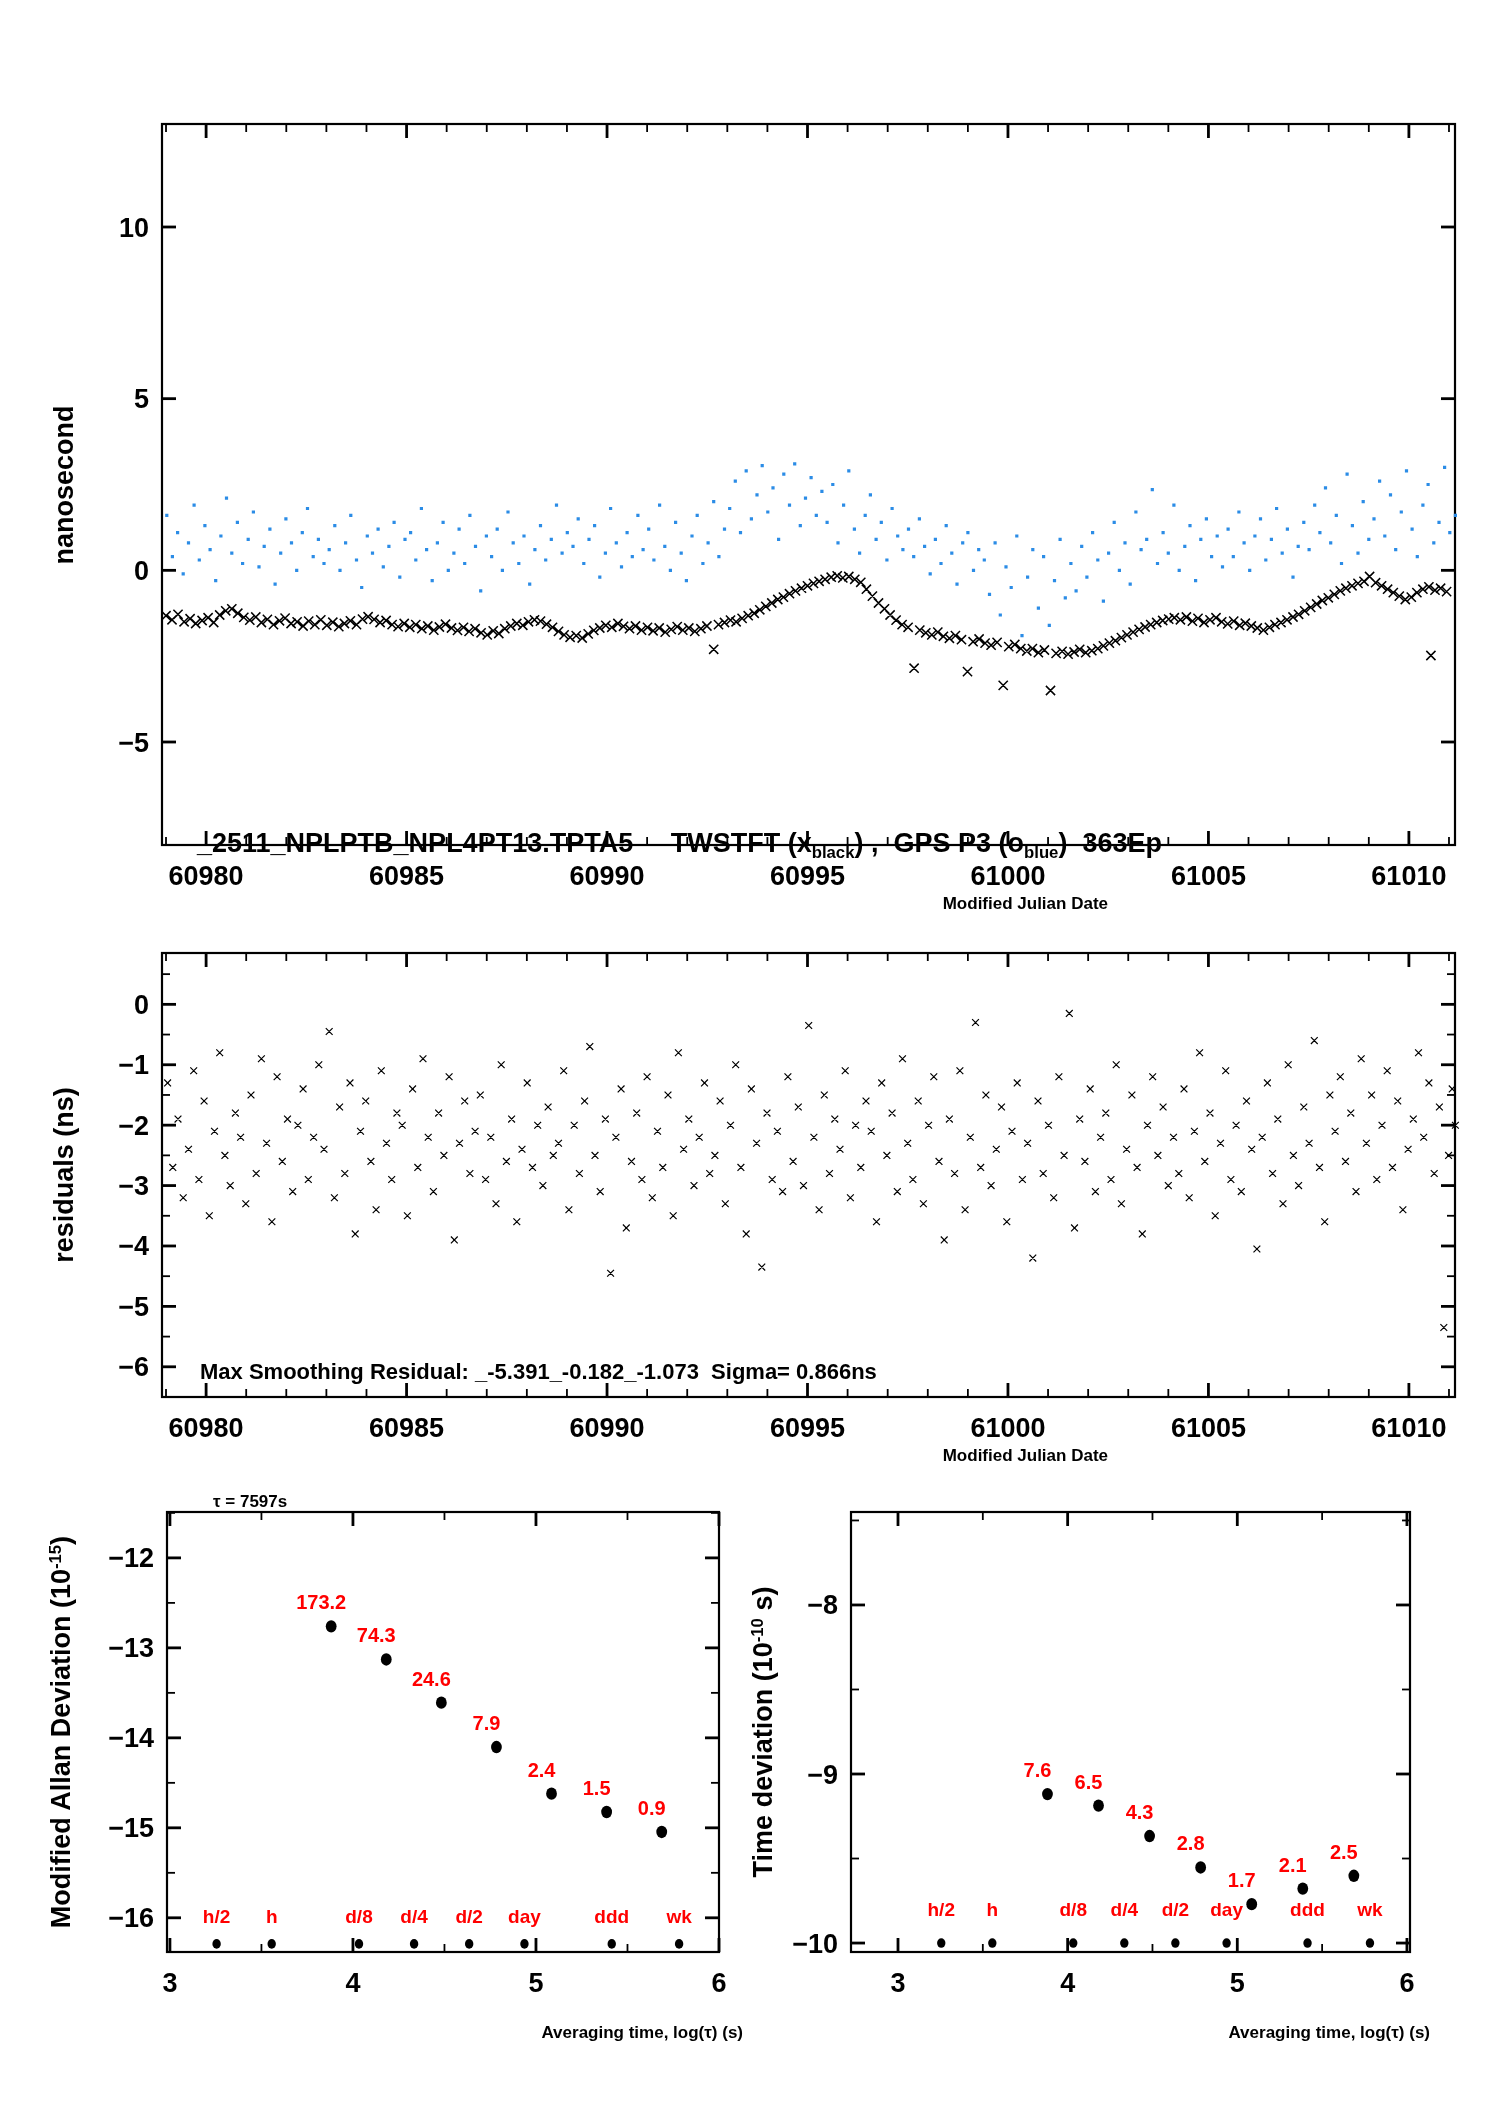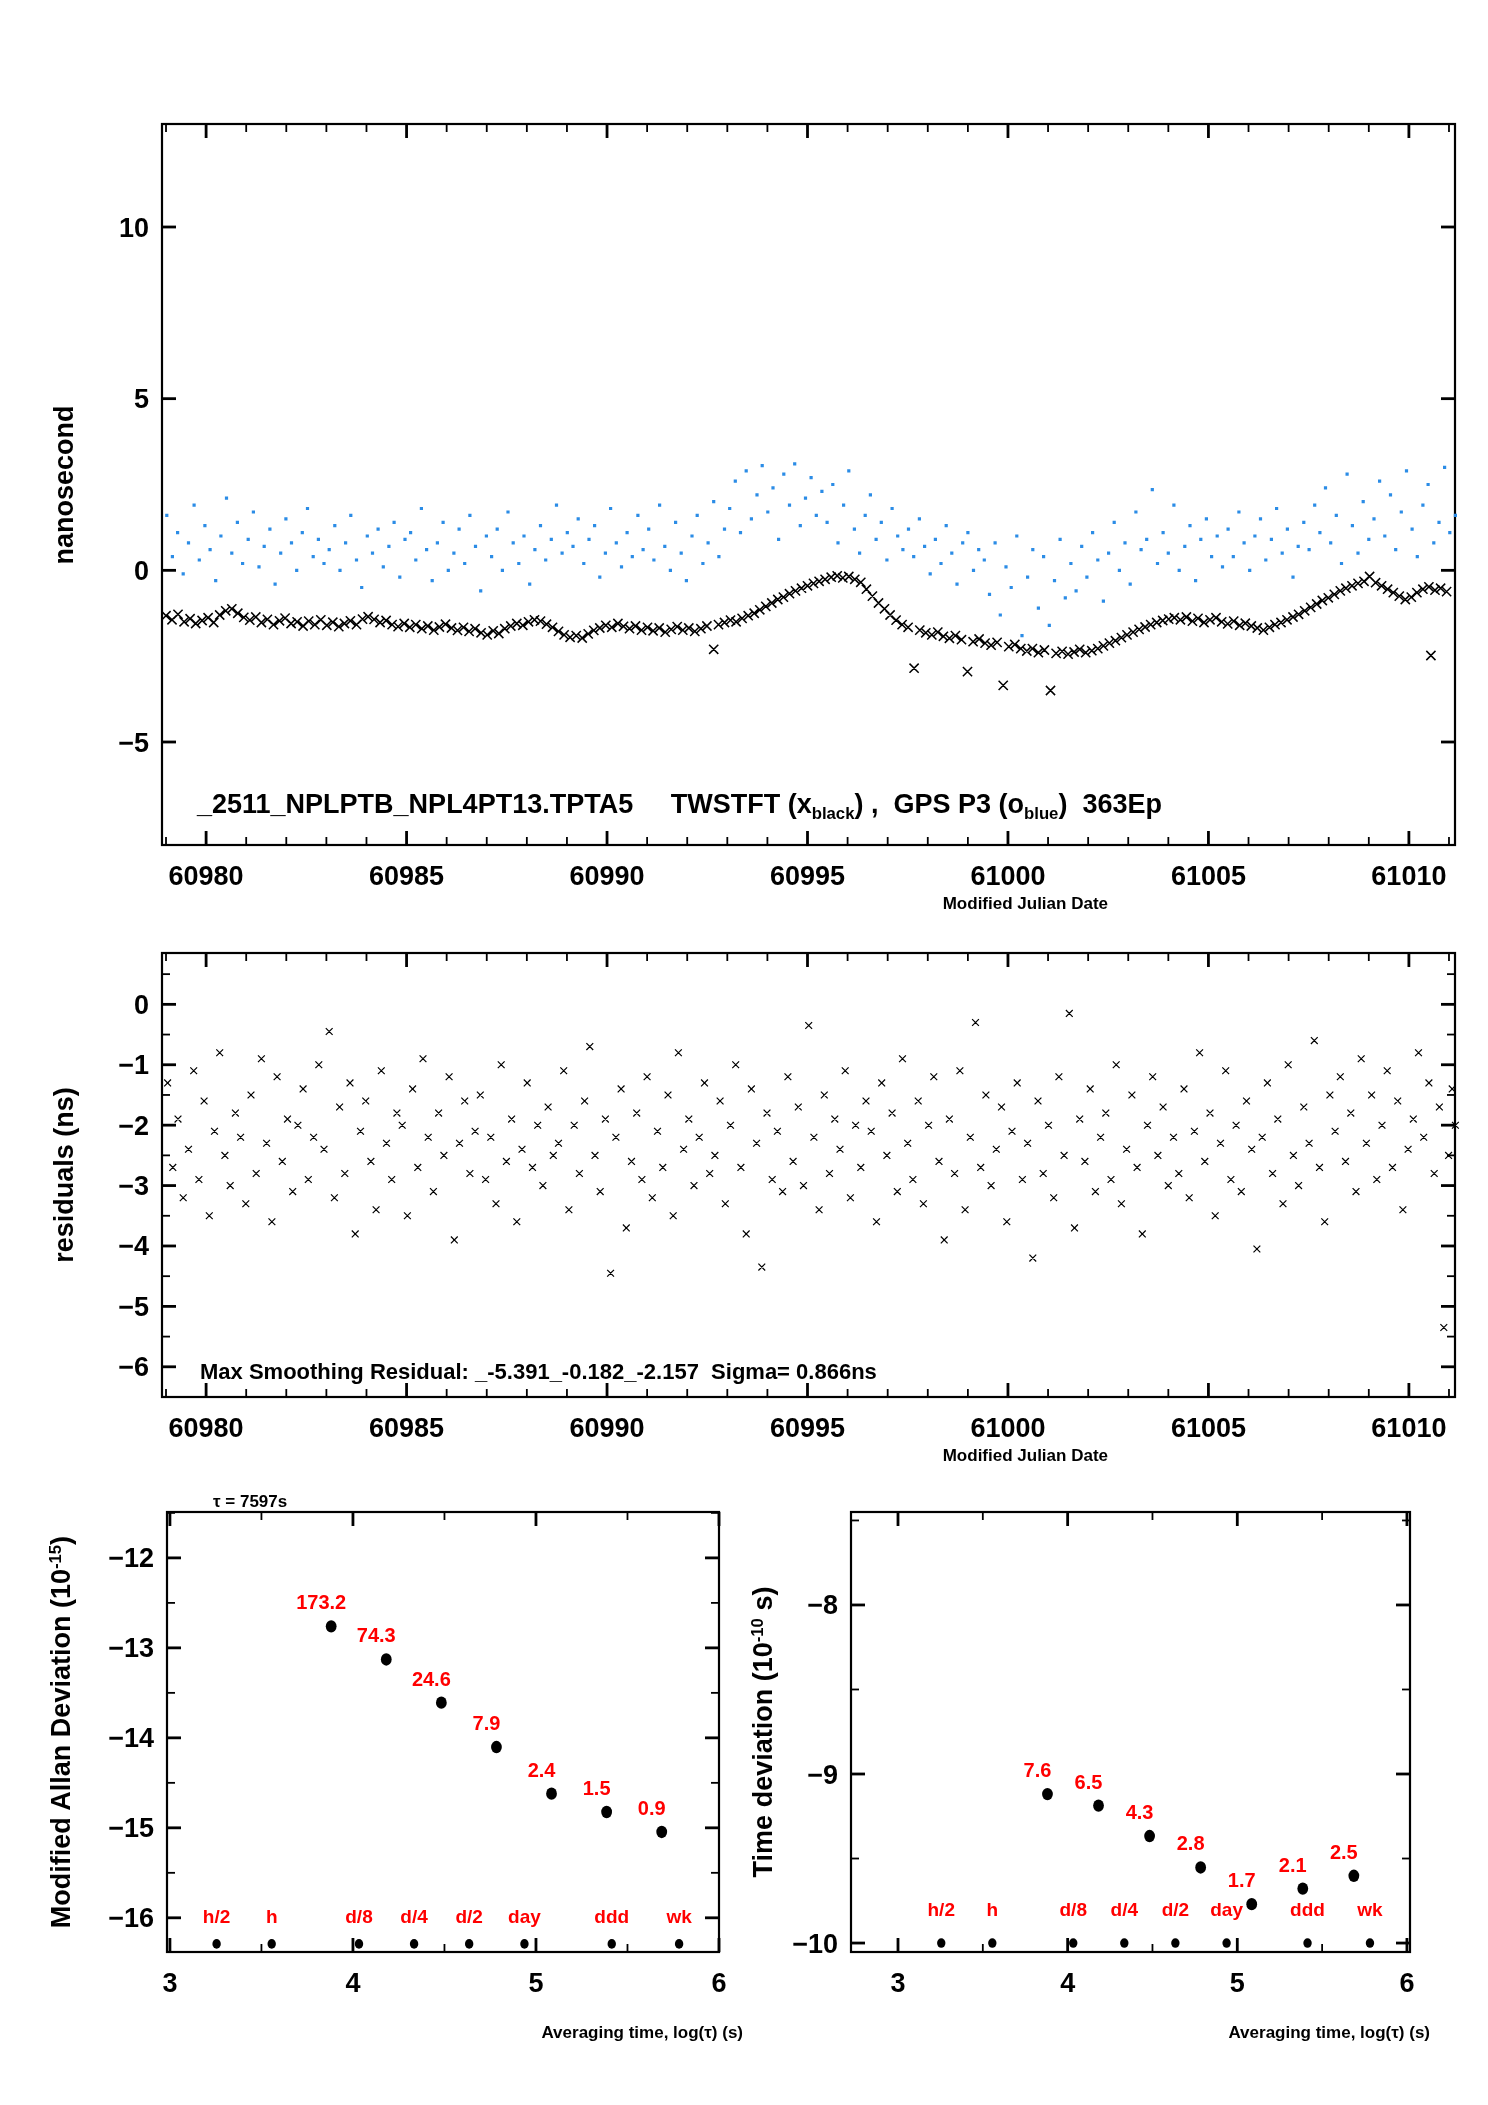--- a/index.html
+++ b/index.html
@@ -5,21 +5,21 @@
   html,body{margin:0;padding:0;background:#ffffff;}
   body{width:1488px;height:2105px;position:relative;font-family:"Liberation Sans",sans-serif;}
   svg{position:absolute;left:0;top:0;}
   .overlay{position:absolute;color:#000;font-weight:bold;white-space:pre;}
   .xtitle{width:600px;text-align:right;font-size:17px;}
   .ytitle{width:700px;height:34px;line-height:34px;text-align:center;font-size:27px;
           transform:rotate(-90deg);}
   sup,sub{font-size:62%;line-height:0;}
   sup{vertical-align:baseline;position:relative;top:-0.55em;}
   sub{vertical-align:baseline;position:relative;top:0.35em;}
-  #plot-title{left:197px;top:789px;font-size:27px;}
+  #plot-title{left:197px;top:828px;font-size:27px;}
   #max-smooth{left:200px;top:1359px;font-size:22px;}
   #tau-note{left:213px;top:1492px;font-size:17px;}
   #xlabel-top{left:508px;top:894px;}
   #xlabel-mid{left:508px;top:1446px;}
   #xlabel-bl{left:143px;top:2023px;}
   #xlabel-br{left:830px;top:2023px;}
   #ylabel-top{left:-286px;top:468px;}
   #ylabel-mid{left:-286px;top:1158px;}
   #ylabel-bl{left:-289px;top:1715px;}
   #ylabel-br{left:413px;top:1715px;}
@@ -362,21 +362,21 @@
     <text x="1175.3726858877087" y="1915.9953899346906" text-anchor="middle" font-family="&quot;Liberation Sans&quot;, sans-serif" font-weight="bold" font-size="19" fill="#ff0000">d/2</text>
     <ellipse cx="1226.6072837632778" cy="1943.041106415674" rx="4.2" ry="4.8" fill="#000"></ellipse>
     <text x="1226.6072837632778" y="1915.9953899346906" text-anchor="middle" font-family="&quot;Liberation Sans&quot;, sans-serif" font-weight="bold" font-size="19" fill="#ff0000">day</text>
     <ellipse cx="1307.5308042488618" cy="1943.041106415674" rx="4.2" ry="4.8" fill="#000"></ellipse>
     <text x="1307.5308042488618" y="1915.9953899346906" text-anchor="middle" font-family="&quot;Liberation Sans&quot;, sans-serif" font-weight="bold" font-size="19" fill="#ff0000">ddd</text>
     <ellipse cx="1369.9623672230653" cy="1943.041106415674" rx="4.2" ry="4.8" fill="#000"></ellipse>
     <text x="1369.9623672230653" y="1915.9953899346906" text-anchor="middle" font-family="&quot;Liberation Sans&quot;, sans-serif" font-weight="bold" font-size="19" fill="#ff0000">wk</text>
   </svg>
 
 <div class="overlay" id="plot-title"><span>_2511_NPLPTB_NPL4PT13.TPTA5</span><span>     </span><span>TWSTFT (x</span><sub>black</sub><span>) ,  GPS P3 (o</span><sub>blue</sub><span>)  363Ep</span></div>
-<div class="overlay" id="max-smooth">Max Smoothing Residual: _-5.391_-0.182_-2.157  Sigma= 0.866ns</div>
+<div class="overlay" id="max-smooth">Max Smoothing Residual: _-5.391_-0.182_-1.073  Sigma= 0.866ns</div>
 <div class="overlay" id="tau-note">τ = 7597s</div>
 
 <div class="overlay xtitle" id="xlabel-top">Modified Julian Date</div>
 <div class="overlay xtitle" id="xlabel-mid">Modified Julian Date</div>
 <div class="overlay xtitle" id="xlabel-bl">Averaging time, log(τ) (s)</div>
 <div class="overlay xtitle" id="xlabel-br">Averaging time, log(τ) (s)</div>
 
 <div class="overlay ytitle" id="ylabel-top">nanosecond</div>
 <div class="overlay ytitle" id="ylabel-mid">residuals (ns)</div>
 <div class="overlay ytitle" id="ylabel-bl"><span>Modified Allan Deviation (10</span><sup>-15</sup><span>)</span></div>

